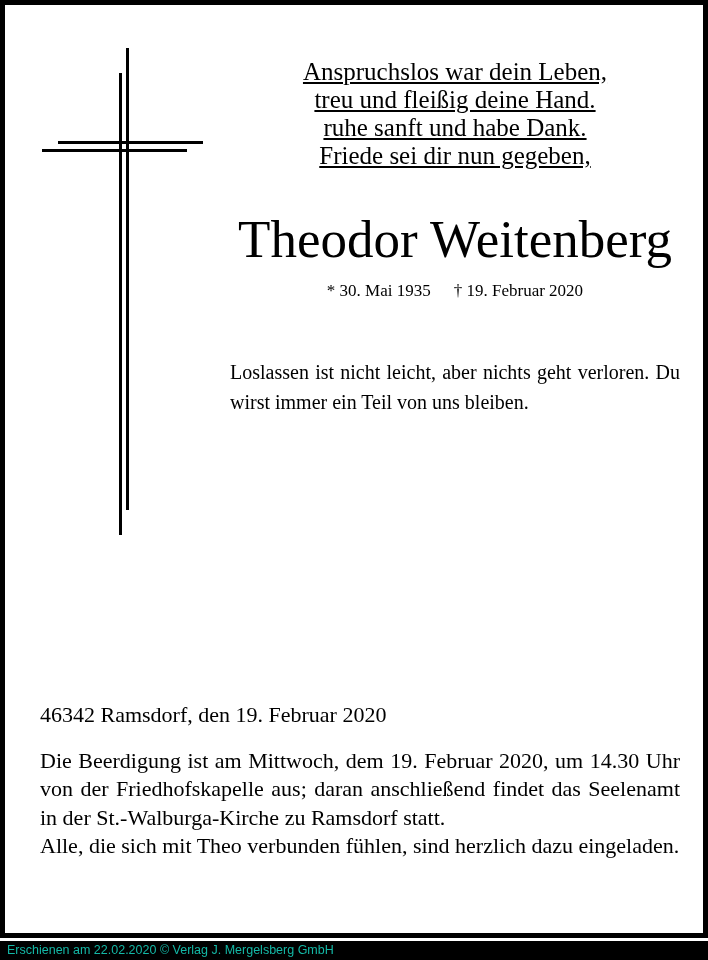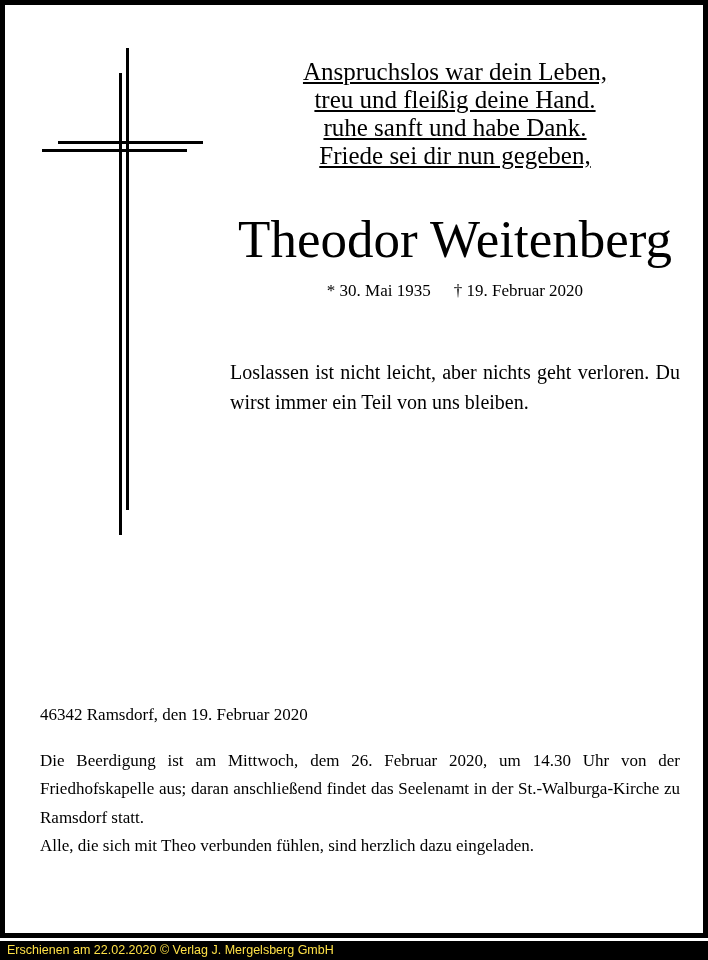--- a/index.html
+++ b/index.html
@@ -66,34 +66,34 @@
   }
   .mourner-line {
     font-size: 32px; line-height: 37px;
     margin-bottom: 15px;
     white-space: nowrap;
   }
   .mourner-suffix { font-size: 26px; }
 
   .details {
     left: 40px; top: 701px; width: 640px;
-    font-size: 17px; line-height: 28.5px;
+    font-size: 22px; line-height: 28.5px;
   }
   .details p { margin: 0; text-align: justify; }
   .details .funeral { margin-top: 17px; }
 
   .footer-bar {
     left: 0; top: 941px;
     width: 708px; height: 19px;
     background: #000000;
   }
   .footer-text {
     display: block;
     padding-left: 7px;
-    color: #fde047;
+    color: #14b8a6;
     font-family: "Liberation Sans", sans-serif;
     font-size: 12.5px;
     line-height: 19px;
     white-space: nowrap;
   }
 </style>
 </head>
 <body>
 
 <div class="page">
@@ -118,21 +118,21 @@
 
   <div class="abs life-dates">
     <span>* 30. Mai 1935</span><span class="death-date">† 19. Februar 2020</span>
   </div>
 
   <div class="abs tribute">Loslassen ist nicht leicht, aber nichts geht verloren. Du wirst immer ein Teil von uns bleiben.</div>
 
 
   <div class="abs details">
     <div>46342 Ramsdorf, den 19. Februar 2020</div>
-    <p class="funeral">Die Beerdigung ist am Mittwoch, dem 26. Februar 2020, um 14.30 Uhr von der Friedhofskapelle aus; daran anschließend findet das Seelenamt in der St.-Walburga-Kirche zu Ramsdorf statt.</p>
+    <p class="funeral">Die Beerdigung ist am Mittwoch, dem 19. Februar 2020, um 14.30 Uhr von der Friedhofskapelle aus; daran anschließend findet das Seelenamt in der St.-Walburga-Kirche zu Ramsdorf statt.</p>
     <p>Alle, die sich mit Theo verbunden fühlen, sind herzlich dazu eingeladen.</p>
   </div>
 
   <div class="abs footer-bar">
     <span class="footer-text">Erschienen am 22.02.2020 © Verlag J. Mergelsberg GmbH</span>
   </div>
 
 </div>
 
 </body></html>

